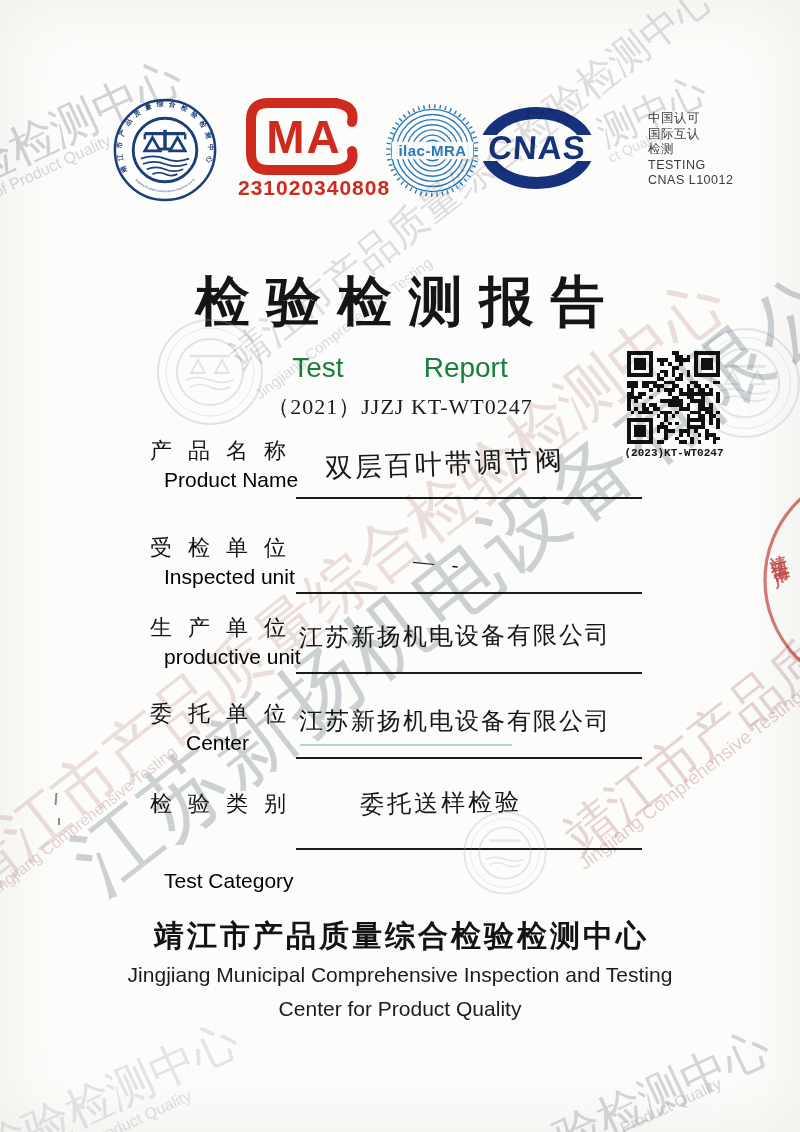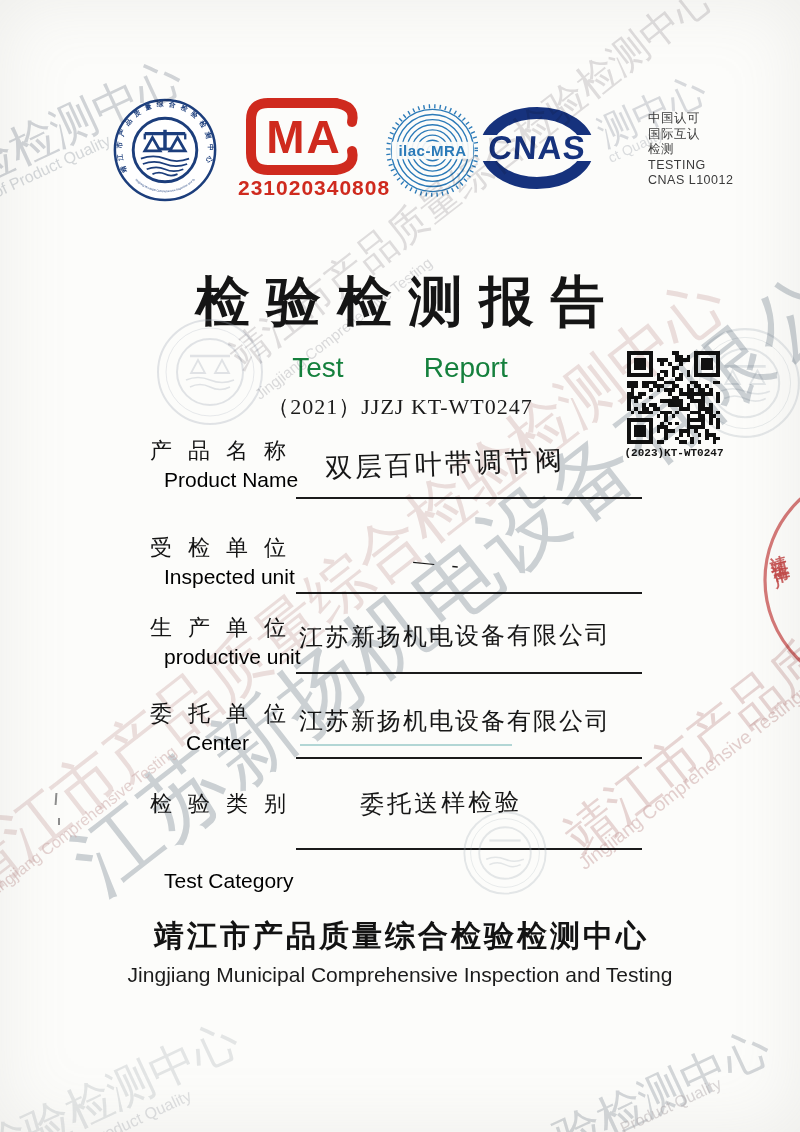--- a/index.html
+++ b/index.html
@@ -528,20 +528,21 @@
     <div class="f-en" style="top:821px;margin-top:48px;">Test Category</div>
     <div class="f-val" style="left:268px;top:787px;width:346px;font-size:24px;letter-spacing:3px;transform:rotate(-1deg);">委托送样检验</div>
     <div class="f-line" style="top:848px;"></div>
   </div>
 
   <div class="speck" style="left:55px;top:793px;height:12px;transform:rotate(4deg);"></div>
   <div class="speck" style="left:58px;top:818px;height:7px;"></div>
 
   <div class="foot-zh">靖江市产品质量综合检验检测中心</div>
   <div class="foot-en" style="top:963px;">Jingjiang Municipal Comprehensive Inspection and Testing</div>
+  <div class="foot-en" style="top:997px;">Center for Product Quality</div>
 
   <svg class="seal-wm" style="left:155px;top:317px;" width="110" height="110" viewBox="-55 -55 110 110">
     <g stroke="rgba(158,168,180,0.33)" fill="none">
       <circle r="52" stroke-width="2"></circle>
         <circle r="44" stroke-width="0.8"></circle>
         <circle r="33" stroke-width="2"></circle>
       <path d="M -24,8 Q -12,3 0,8 T 24,8" stroke-width="1.5"></path>
       <path d="M -20,15 Q -10,10 0,15 T 20,15" stroke-width="1.5"></path>
       <line x1="-20" y1="-16" x2="20" y2="-16" stroke-width="2.5"></line>
       <path d="M -12,-12 L -19,1 L -5,1 Z" stroke-width="1.8"></path>

